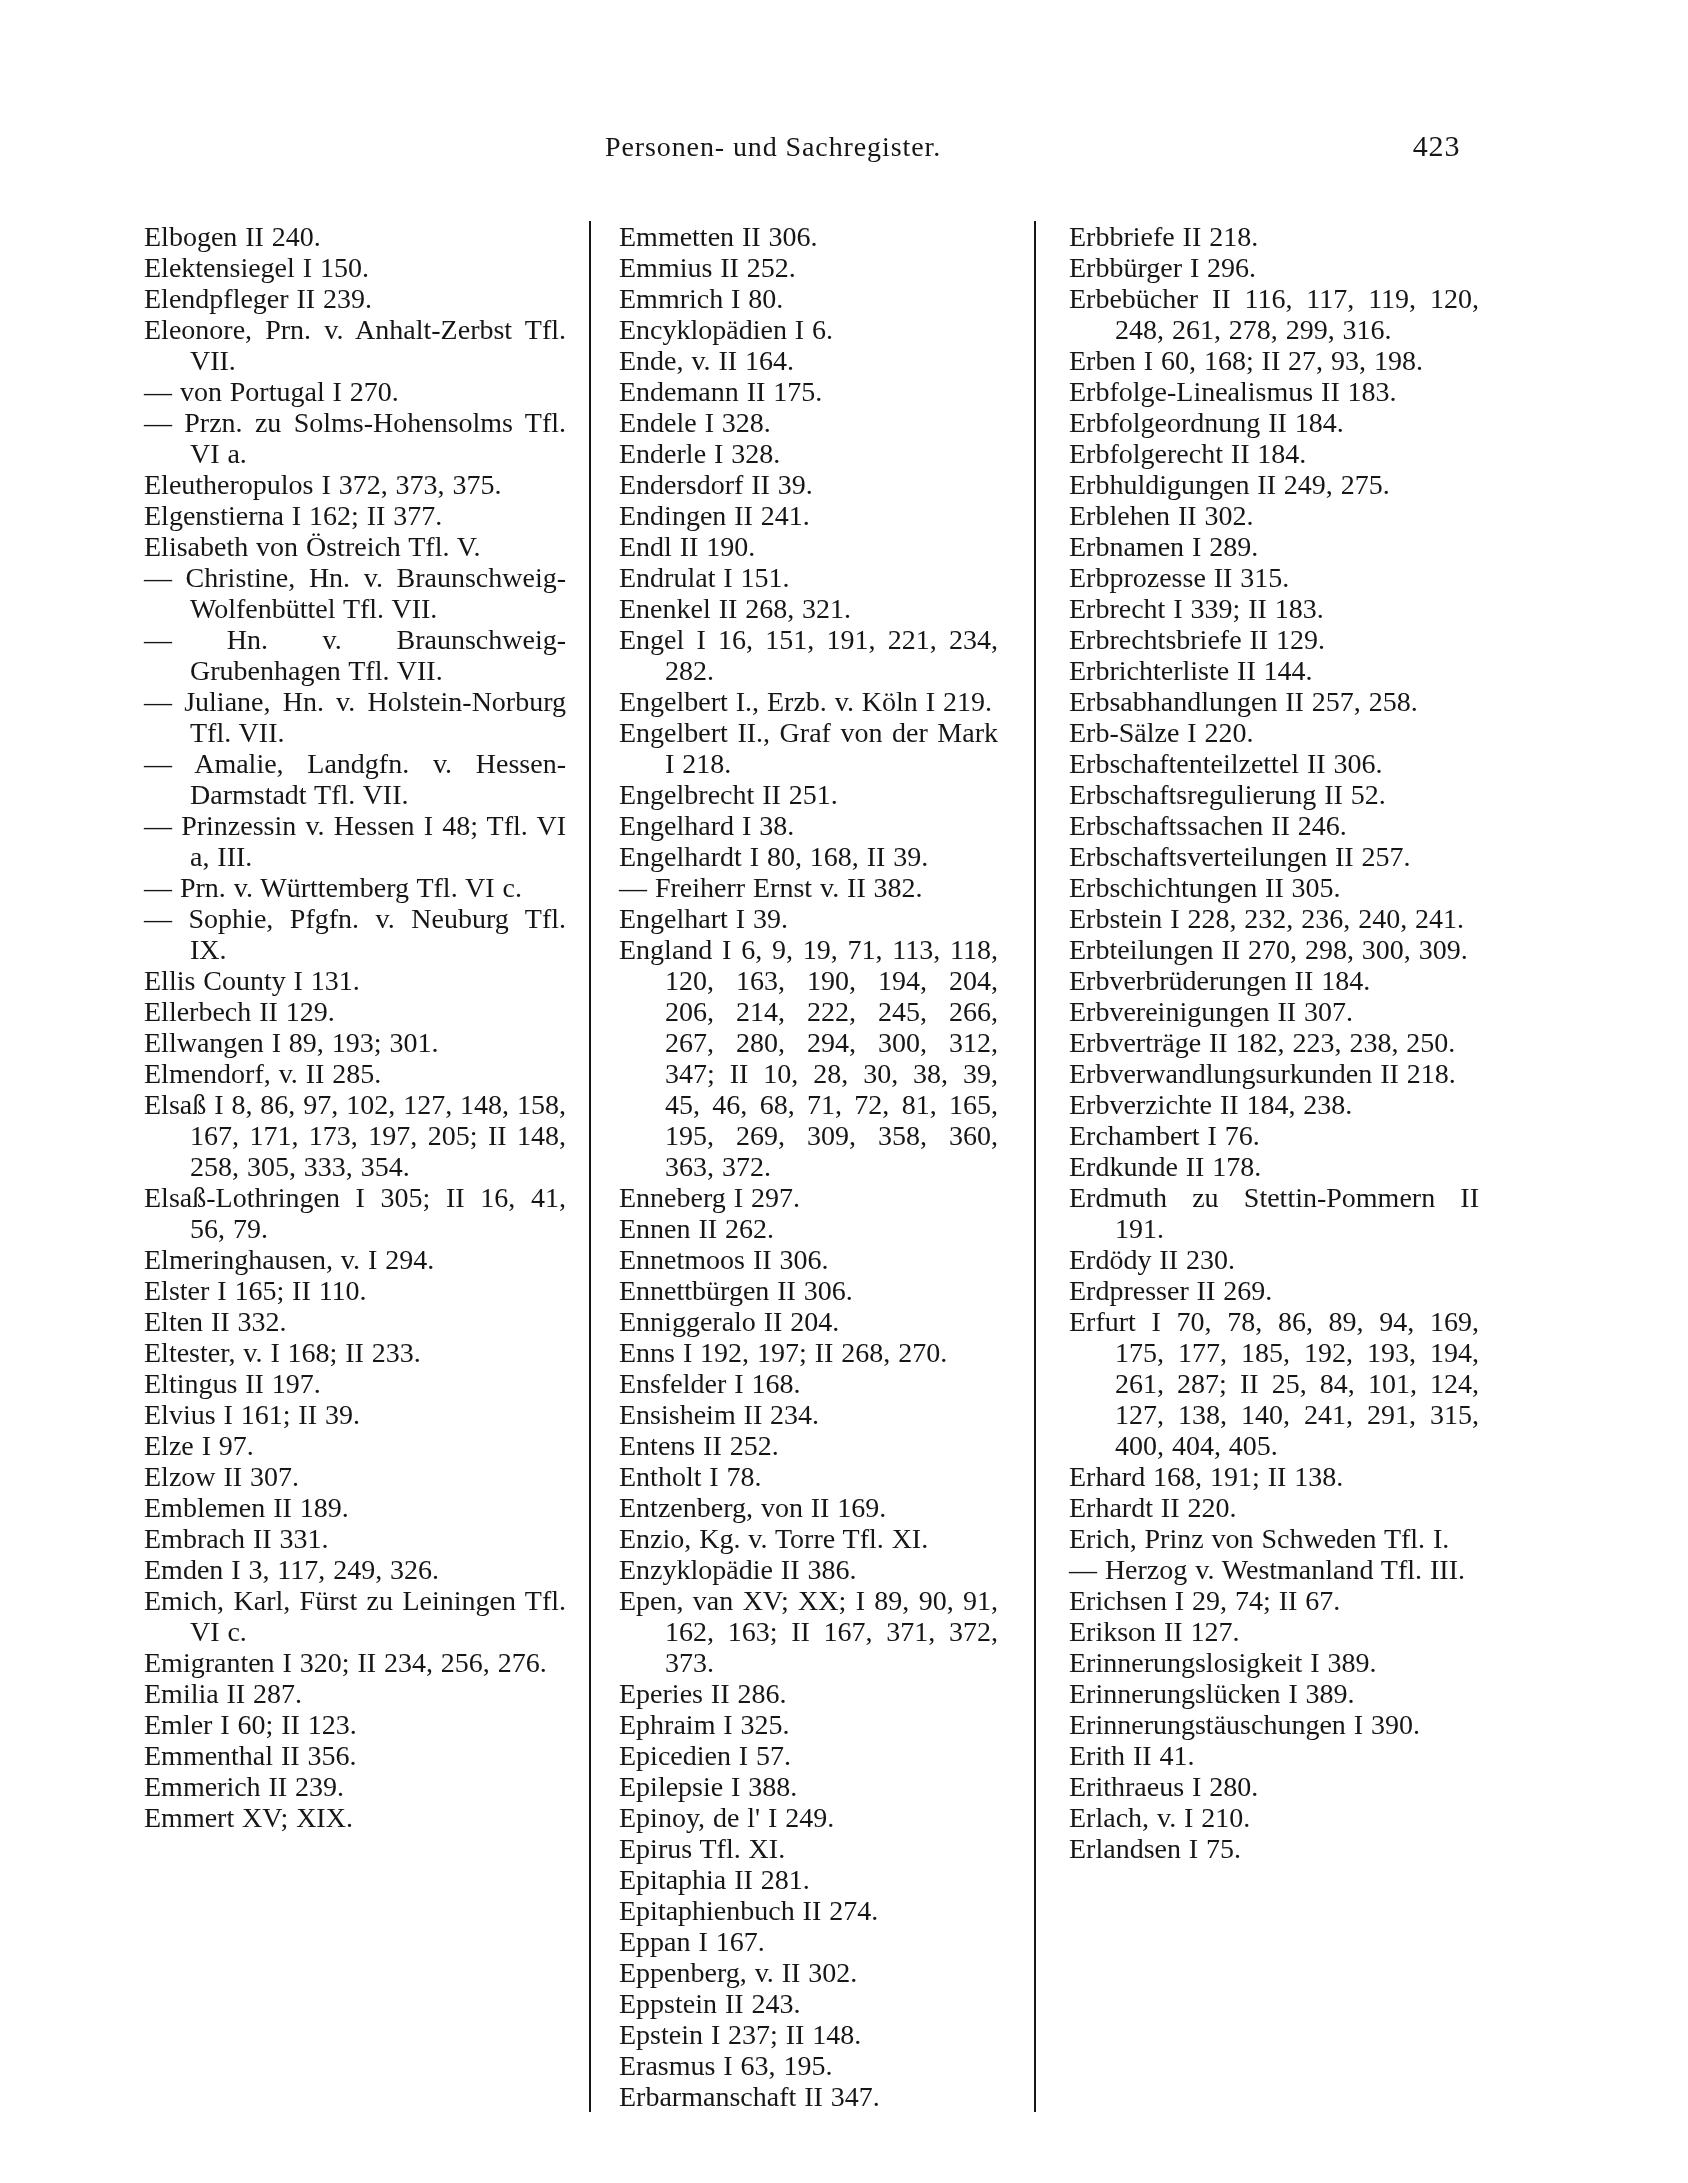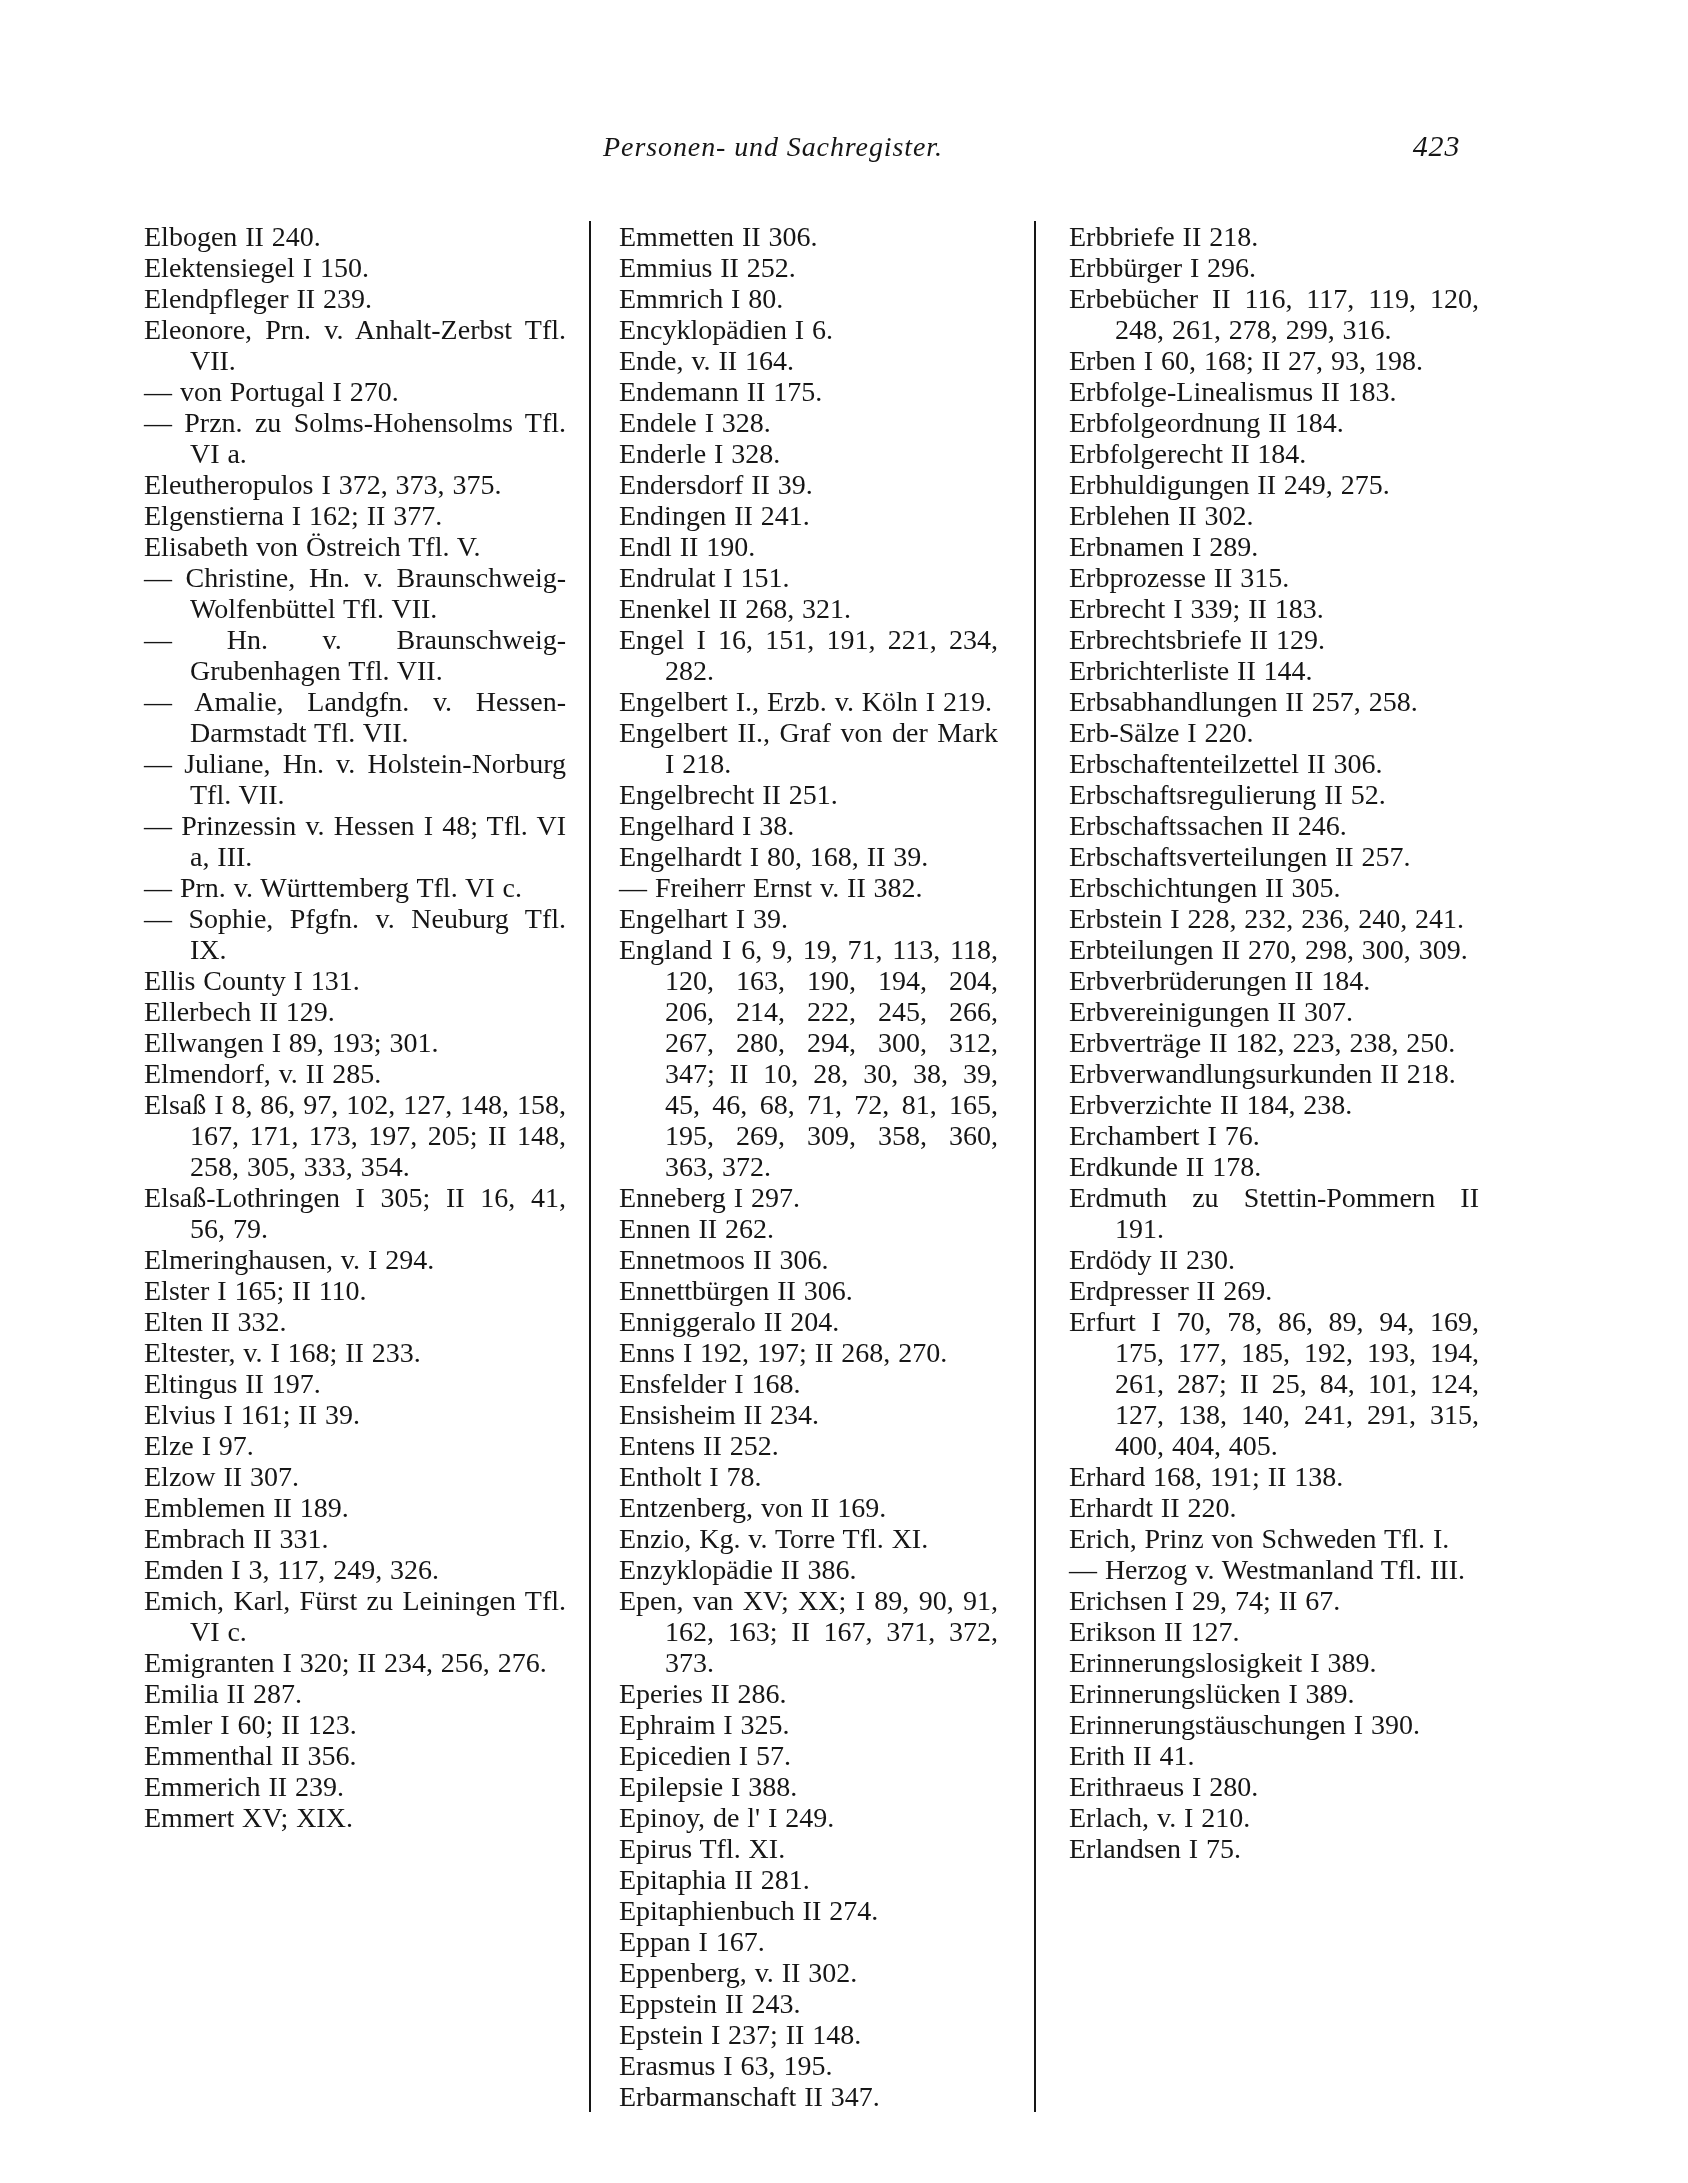--- a/index.html
+++ b/index.html
@@ -15,21 +15,20 @@
     color: #161616;
     font-family: "Liberation Serif", serif;
     overflow: hidden;
   }
   .page-header {
     position: absolute;
     top: 131px;
     left: 144px;
     width: 1336px;
     height: 52px;
-    font-style: italic;
   }
   .running-title {
     position: absolute;
     left: 0;
     right: 0;
     top: 0;
     text-align: center;
     transform: translateX(-39px);
     font-size: 28px;
     letter-spacing: 0.9px;
@@ -86,22 +85,22 @@
         <div class="entry">Elektensiegel I 150.</div>
         <div class="entry">Elendpfleger II 239.</div>
         <div class="entry">Eleonore, Prn. v. Anhalt-Zerbst Tfl. VII.</div>
         <div class="entry">— von Portugal I 270.</div>
         <div class="entry">— Przn. zu Solms-Hohensolms Tfl. VI a.</div>
         <div class="entry">Eleutheropulos I 372, 373, 375.</div>
         <div class="entry">Elgenstierna I 162; II 377.</div>
         <div class="entry">Elisabeth von Östreich Tfl. V.</div>
         <div class="entry">— Christine, Hn. v. Braunschweig-Wolfenbüttel Tfl. VII.</div>
         <div class="entry">— Hn. v. Braunschweig-Grubenhagen Tfl. VII.</div>
+        <div class="entry">— Juliane, Hn. v. Holstein-Norburg Tfl. VII.</div>
         <div class="entry">— Amalie, Landgfn. v. Hessen-Darmstadt Tfl. VII.</div>
-        <div class="entry">— Juliane, Hn. v. Holstein-Norburg Tfl. VII.</div>
         <div class="entry">— Prinzessin v. Hessen I 48; Tfl. VI a, III.</div>
         <div class="entry">— Prn. v. Württemberg Tfl. VI c.</div>
         <div class="entry">— Sophie, Pfgfn. v. Neuburg Tfl. IX.</div>
         <div class="entry">Ellis County I 131.</div>
         <div class="entry">Ellerbech II 129.</div>
         <div class="entry">Ellwangen I 89, 193; 301.</div>
         <div class="entry">Elmendorf, v. II 285.</div>
         <div class="entry">Elsaß I 8, 86, 97, 102, 127, 148, 158, 167, 171, 173, 197, 205; II 148, 258, 305, 333, 354.</div>
         <div class="entry">Elsaß-Lothringen I 305; II 16, 41, 56, 79.</div>
         <div class="entry">Elmeringhausen, v. I 294.</div>

